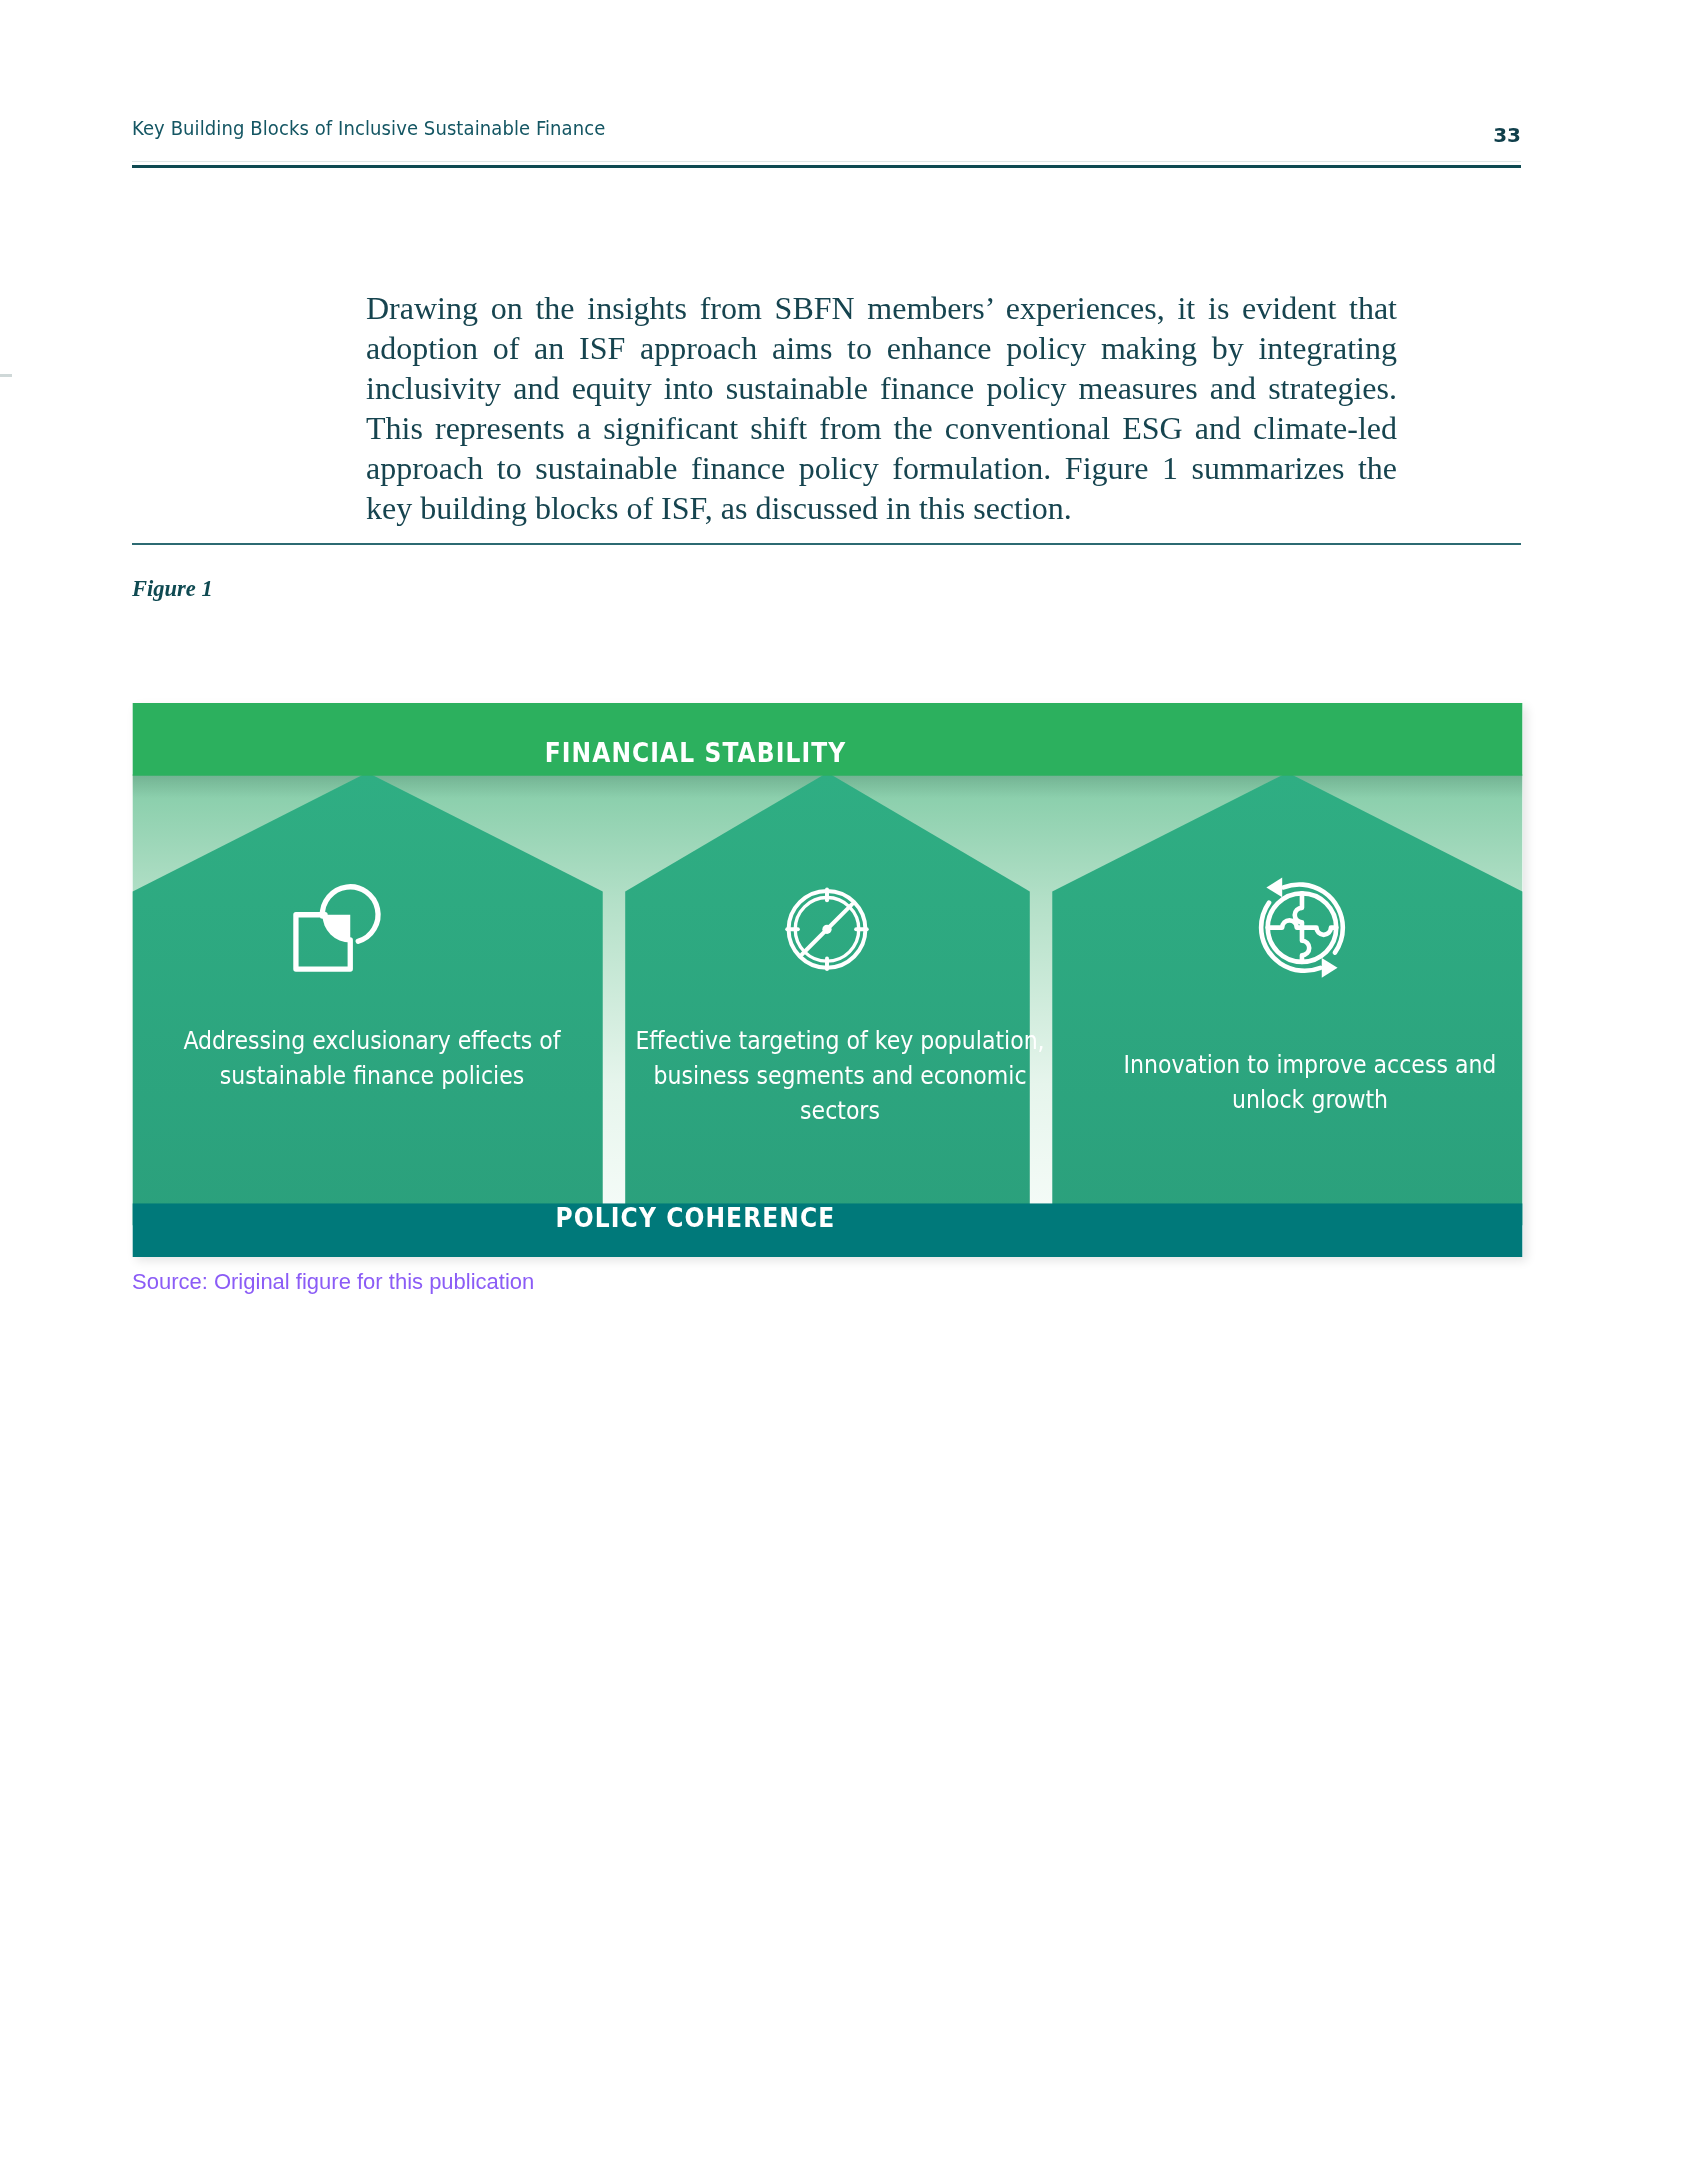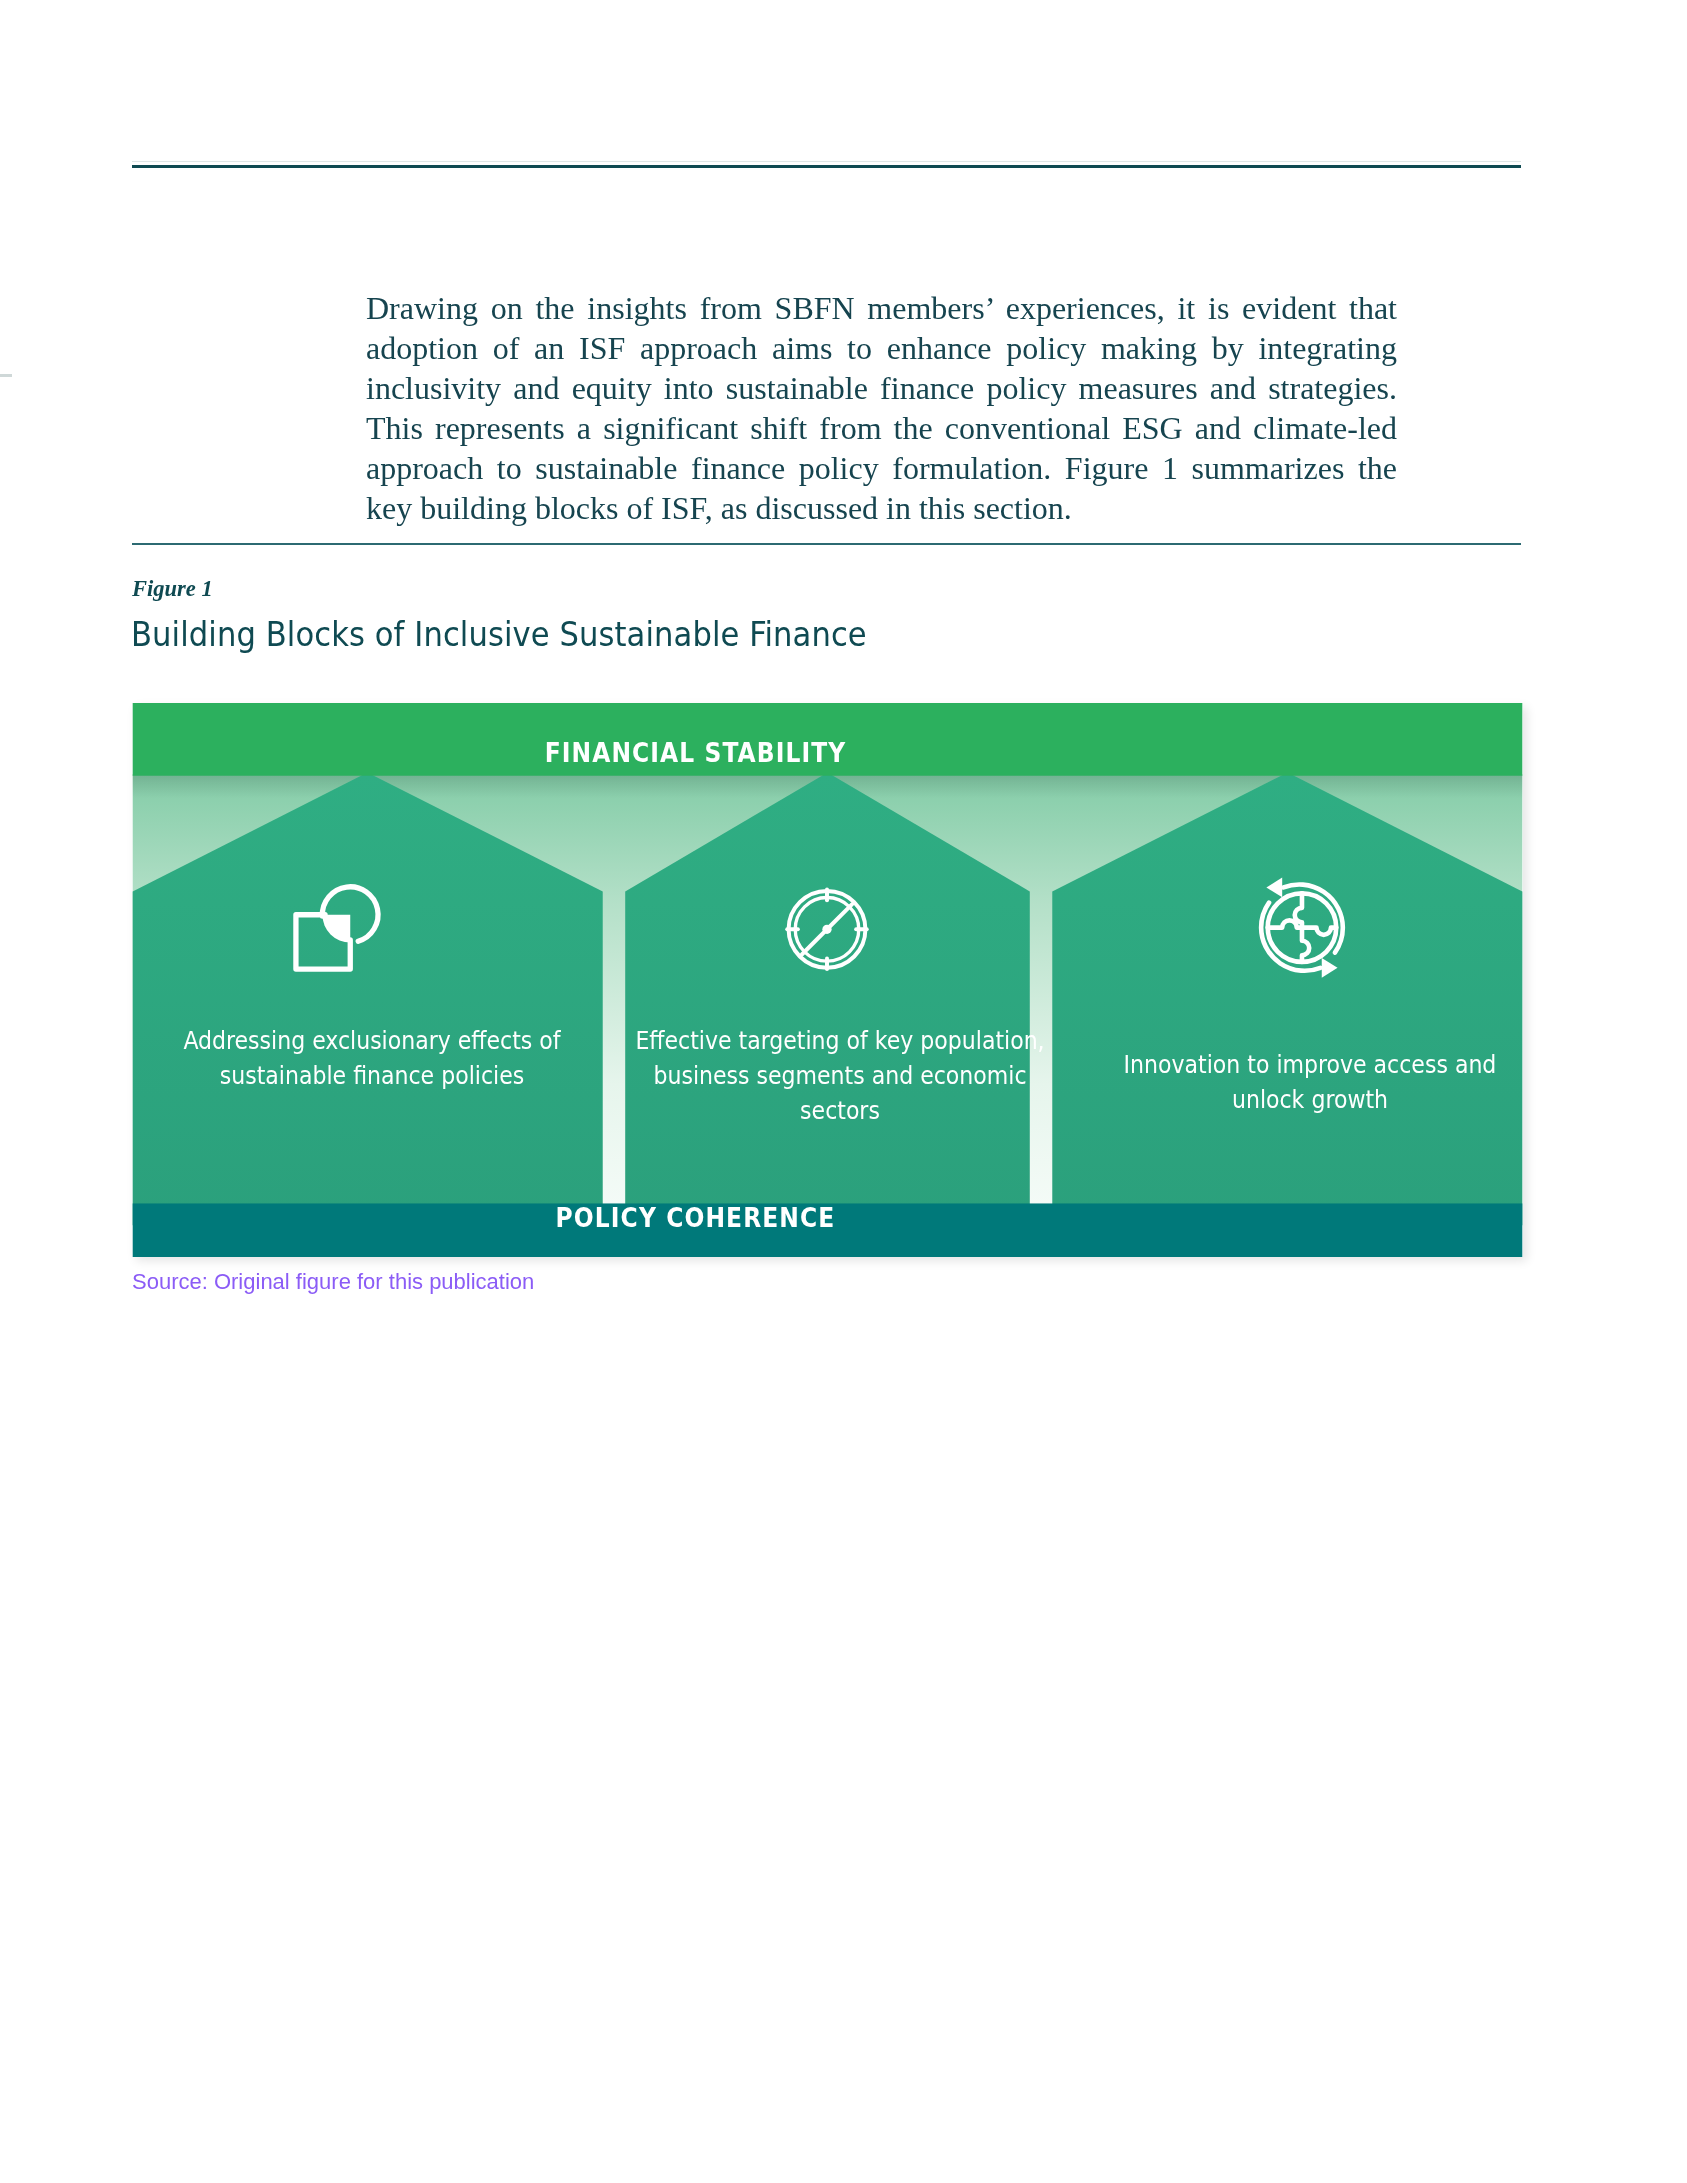--- a/index.html
+++ b/index.html
@@ -106,28 +106,31 @@
     font-size:22px; color:#8b5cf6;
   }
 </style>
 </head>
 <body>
 
 <div id="page">
 
   <div class="bleed-mark"></div>
 
+  <div id="runhead">
+    <div class="ht">Key Building Blocks of Inclusive Sustainable Finance</div>
+    <div class="pg">33</div>
+  </div>
   <div class="rule-thin"></div>
   <div class="rule-thick"></div>
 
   <div id="bodytext">Drawing on the insights from SBFN members’ experiences, it is evident that adoption of an ISF approach aims to enhance policy making by integrating inclusivity and equity into sustainable finance policy measures and strategies. This represents a significant shift from the conventional ESG and climate-led approach to sustainable finance policy formulation. Figure 1 summarizes the key building blocks of ISF, as discussed in this section.</div>
 
   <div class="fig-rule"></div>
   <div id="fig-num">Figure 1</div>
-  <div id="fig-title">Building Blocks of Inclusive Sustainable Finance</div>
 
   <div id="diagram">
     <svg width="1391" height="554" viewBox="0 0 2102 838" xmlns="http://www.w3.org/2000/svg">
       <defs>
         <linearGradient id="backdropGrad" x1="0" y1="0" x2="0" y2="1">
           <stop offset="0" stop-color="#83cca7"></stop>
           <stop offset="0.30" stop-color="#b4e0c8"></stop>
           <stop offset="0.72" stop-color="#e6f5ec"></stop>
           <stop offset="1" stop-color="#f4fbf7"></stop>
         </linearGradient>

